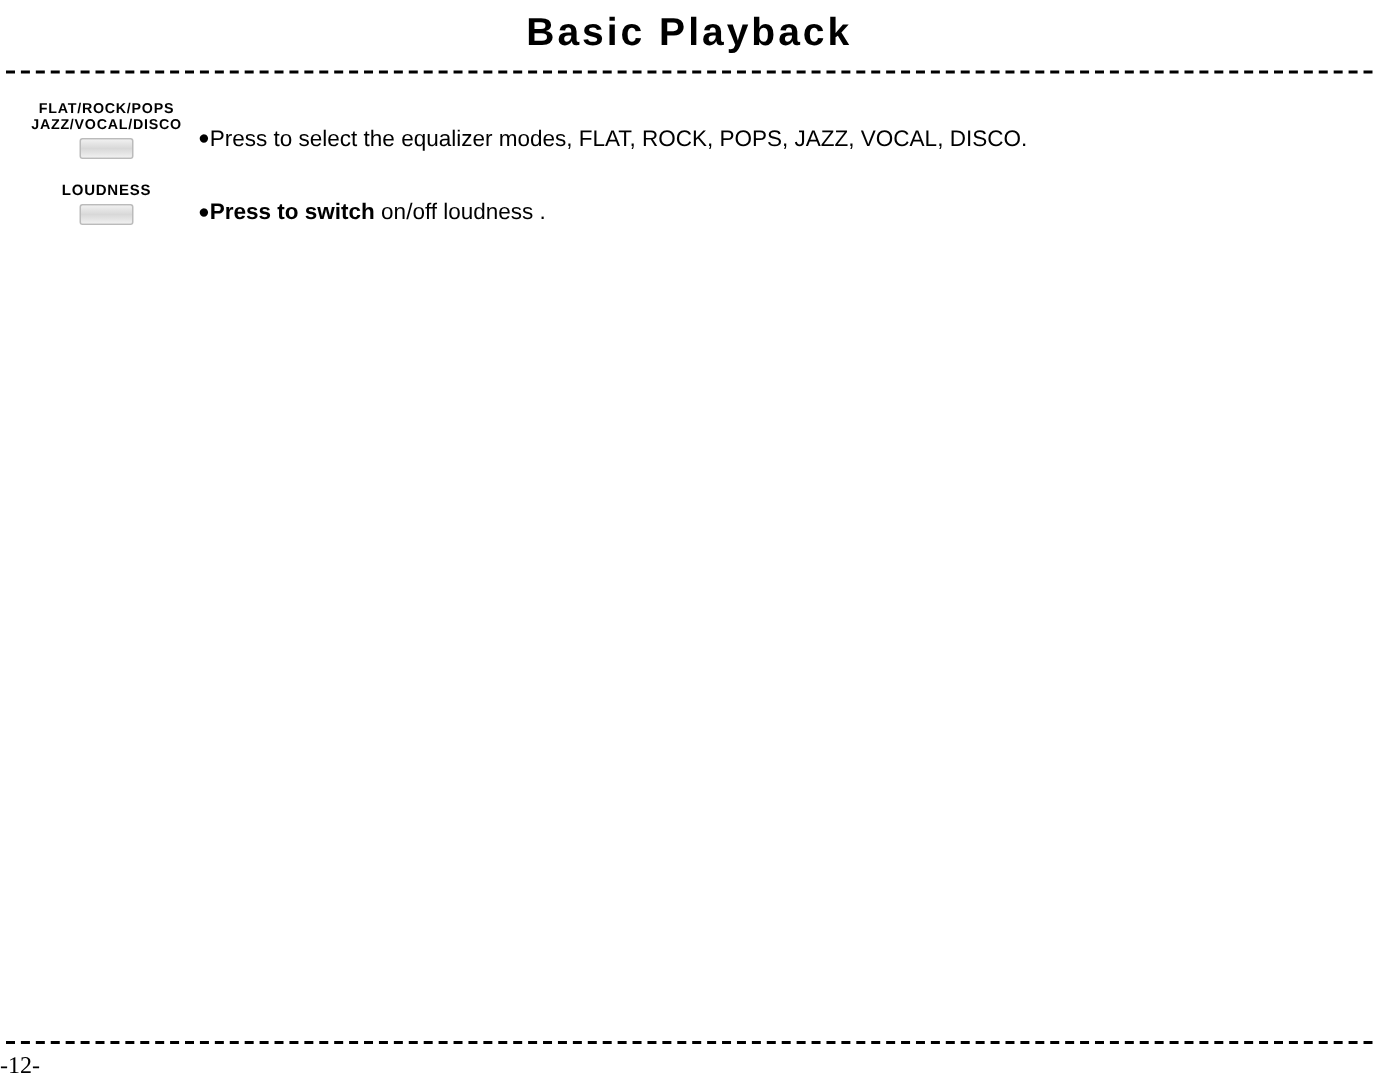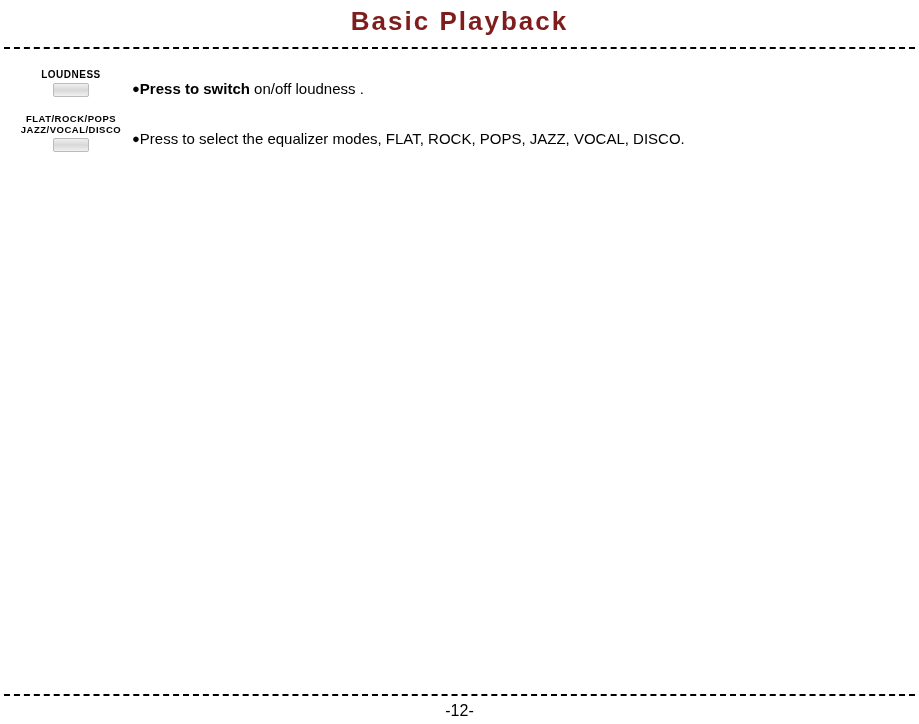--- a/index.html
+++ b/index.html
@@ -12,21 +12,21 @@
       width: 919px;
       height: 724px;
       background: white;
       position: relative;
     }
     .page-title {
       text-align: center;
       font-size: 26px;
       font-weight: bold;
       letter-spacing: 2px;
-      color: #7f1d1d;
+      color: #000000;
       padding-top: 6px;
       padding-bottom: 10px;
     }
     .dashed-line-top {
       border-top: 2px dashed #000;
       margin: 0 4px 0 4px;
     }
     .dashed-line-bottom {
       position: absolute;
       bottom: 28px;
@@ -81,53 +81,53 @@
     .bullet {
       font-size: 13px;
       position: relative;
       top: -1px;
     }
     .page-number {
       position: absolute;
       bottom: 4px;
       left: 0;
       right: 0;
-      text-align: center;
       font-size: 16px;
+      font-family: Liberation Serif, serif;
     }
     .row1 .label-col {
       margin-top: -2px;
     }
   </style>
 </head>
 <body>
 
 <div class="page-title">Basic Playback</div>
 <div class="dashed-line-top"></div>
 
 <div class="content">
 
-  <div class="row">
-    <div class="label-col">
-      <div class="label-text">LOUDNESS</div>
-      <div class="button-icon"></div>
-    </div>
-    <div class="desc-col single">
-      <span class="bullet">●</span><span style="font-weight:bold">Press to switch</span><span> on/off loudness .</span>
-    </div>
-  </div>
-
   <div class="row row1">
     <div class="label-col">
       <div class="label-text small">FLAT/ROCK/POPS</div>
       <div class="label-text small">JAZZ/VOCAL/DISCO</div>
       <div class="button-icon"></div>
     </div>
     <div class="desc-col">
       <span class="bullet">●</span><span>Press to select the equalizer modes, FLAT, ROCK, POPS, JAZZ, VOCAL, DISCO.</span>
     </div>
   </div>
 
+  <div class="row">
+    <div class="label-col">
+      <div class="label-text">LOUDNESS</div>
+      <div class="button-icon"></div>
+    </div>
+    <div class="desc-col single">
+      <span class="bullet">●</span><span style="font-weight:bold">Press to switch</span><span> on/off loudness .</span>
+    </div>
+  </div>
+
 
 </div>
 
 <div class="dashed-line-bottom"></div>
 <div class="page-number">-12-</div>
 
 </body></html>

